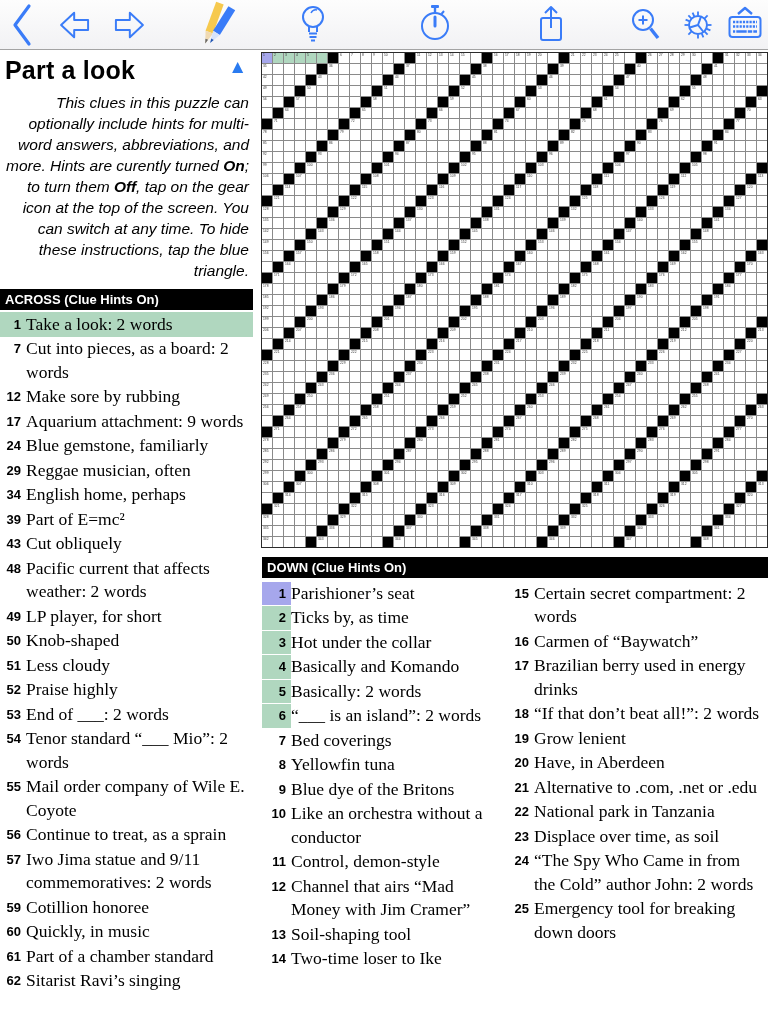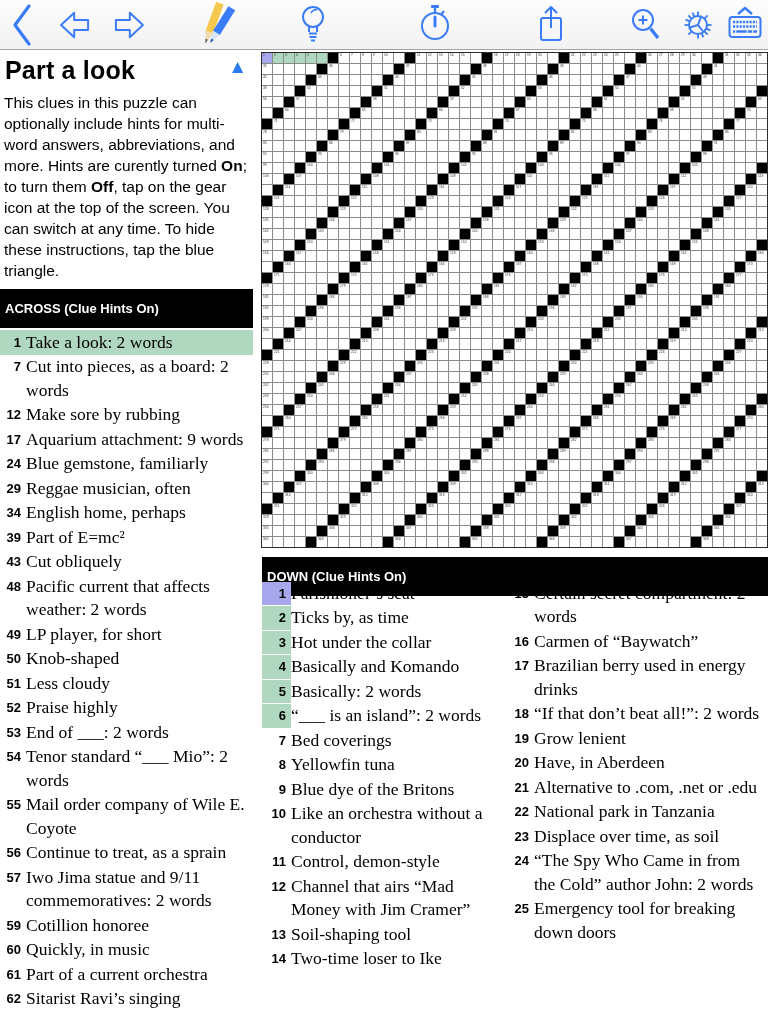--- a/index.html
+++ b/index.html
@@ -22,22 +22,22 @@
     border-bottom:1px solid #a3a3a3;
     display:flex;align-items:center;
   }
   .tb{background:none;border:none;padding:0;height:44px;display:flex;align-items:center;cursor:pointer;}
   .tb svg{display:block;}
   
   .panel{position:absolute;top:52px;left:0;width:253px;height:972px;overflow:hidden;}
   .panel-head{display:flex;justify-content:space-between;align-items:flex-start;padding:4px 6px 0 5px;}
   .panel-head h1{margin:0;font-size:25px;font-weight:bold;letter-spacing:.2px;}
   .tri{color:#2a7bf0;font-size:19px;line-height:22px;cursor:pointer;}
-  .instructions{margin:7px 4px 8px 4px;font-size:15.5px;line-height:21px;}
-  .section-bar{background:var(--bar-bg);color:var(--bar-fg);font-weight:bold;font-size:13px;padding:12px 5px;}
+  .instructions{margin:7px 4px 8px 4px;font-style:italic;font-size:15.5px;line-height:21px;text-align:right;}
+  .section-bar{background:var(--bar-bg);color:var(--bar-fg);font-weight:bold;font-size:13px;padding:3px 5px;}
   ol.clues{list-style:none;margin:2px 0 0 0;padding:0;
     font-family:"Liberation Serif",serif;font-size:17.5px;line-height:23.5px;}
   ol.clues li{display:flex;align-items:stretch;padding:.5px 0;}
   .cnum{font-family:"Liberation Sans",sans-serif;font-weight:bold;font-size:13px;line-height:23.5px;
     width:26px;min-width:26px;text-align:right;padding-right:5px;}
   .ctext{flex:1;padding-right:7px;}
   li.hl{background:var(--green);}
   .cnum.green{background:var(--green);}
   .cnum.purple{background:var(--purple);}
   
@@ -250,21 +250,21 @@
       <li>
         <span class="cnum">59</span>
         <span class="ctext">Cotillion honoree</span>
       </li>
       <li>
         <span class="cnum">60</span>
         <span class="ctext">Quickly, in music</span>
       </li>
       <li>
         <span class="cnum">61</span>
-        <span class="ctext">Part of a current orchestra</span>
+        <span class="ctext">Part of a chamber standard</span>
       </li>
       <li>
         <span class="cnum">62</span>
         <span class="ctext">Sitarist Ravi’s singing</span>
       </li>
     </ol>
 </div>
 
 <div class="grid" id="grid">
     <div class="cell sel">

